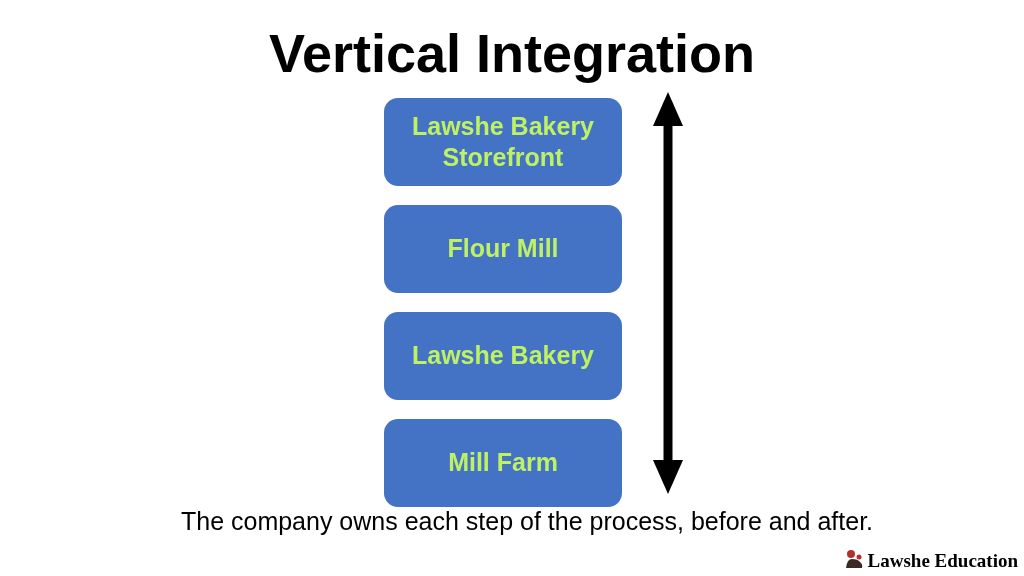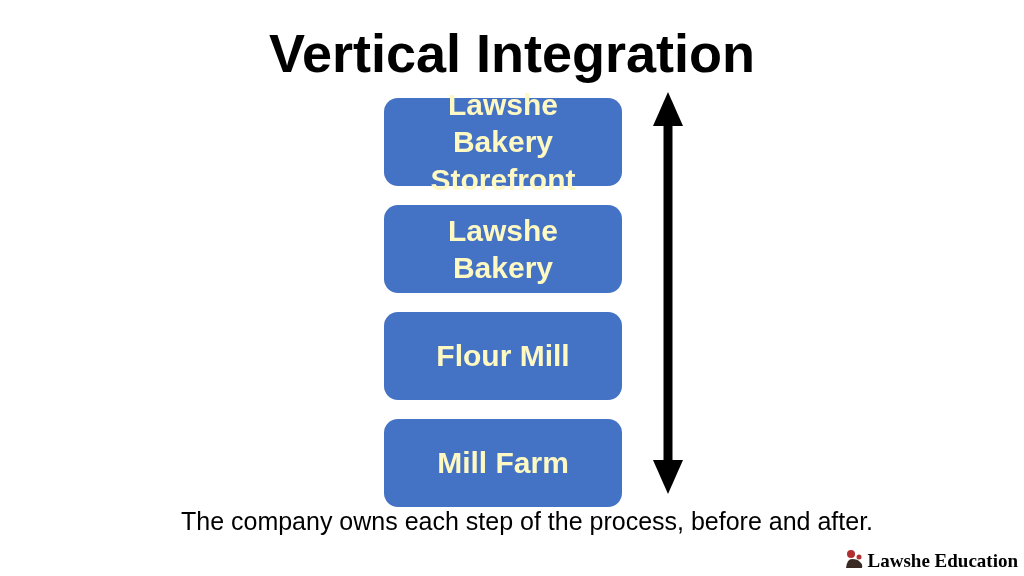--- a/index.html
+++ b/index.html
@@ -36,23 +36,23 @@
     gap: 19px;
   }
   .flow-box {
     height: 88px;
     background: #4472C4;
     border-radius: 14px;
     display: flex;
     align-items: center;
     justify-content: center;
     text-align: center;
-    color: #fef9c3;
+    color: #bef264;
     font-weight: 700;
-    font-size: 30px;
+    font-size: 25px;
     line-height: 1.25;
     padding: 0 14px;
     box-sizing: border-box;
   }
   .arrow-wrap {
     position: absolute;
     left: 650px;
     top: 92px;
     width: 36px;
     height: 402px;
@@ -83,22 +83,22 @@
 </style>
 </head>
 <body>
 
 <div class="slide">
 
   <div class="slide-title">Vertical Integration</div>
 
   <div class="box-stack">
     <div class="flow-box">Lawshe Bakery Storefront</div>
+    <div class="flow-box">Flour Mill</div>
     <div class="flow-box">Lawshe Bakery</div>
-    <div class="flow-box">Flour Mill</div>
     <div class="flow-box">Mill Farm</div>
   </div>
 
   <div class="arrow-wrap">
     <svg width="36" height="402" viewBox="0 0 36 402" xmlns="http://www.w3.org/2000/svg">
       <line x1="18" y1="20" x2="18" y2="382" stroke="#000000" stroke-width="9"></line>
       <polygon points="18,0 3,34 33,34" fill="#000000"></polygon>
       <polygon points="18,402 3,368 33,368" fill="#000000"></polygon>
     </svg>
   </div>

